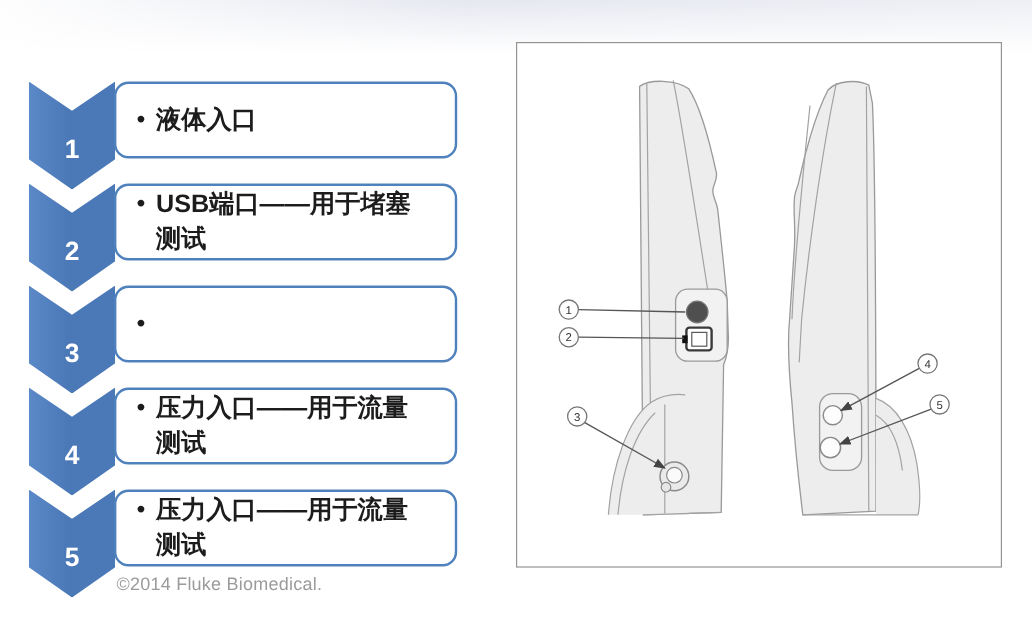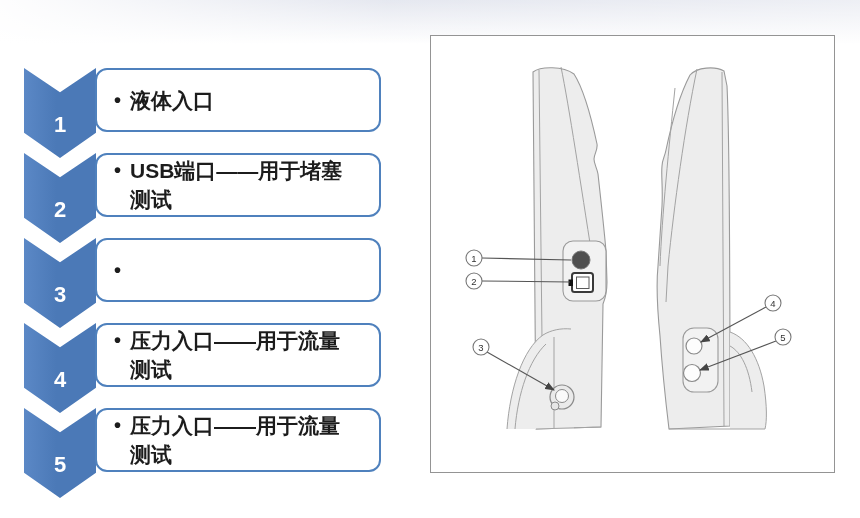--- a/index.html
+++ b/index.html
@@ -121,20 +121,21 @@
       <span class="num">5</span>
     </div>
     <div class="item-box row4">
       <div class="item-inner">
         <span class="bullet">•</span>
         <span class="label">压力入口——用于流量测试</span>
       </div>
     </div>
   </div>
 
+  <div class="footer">©2014 Fluke Biomedical.</div>
 
   <div class="diagram-frame">
     <svg width="403" height="436" viewBox="0 0 403 436">
       <defs>
         <marker id="arrow" markerWidth="9" markerHeight="7" refX="8" refY="3.5" orient="auto">
           <path d="M0,0 L9,3.5 L0,7 Z" fill="#444"></path>
         </marker>
       </defs>
 
       <g>

